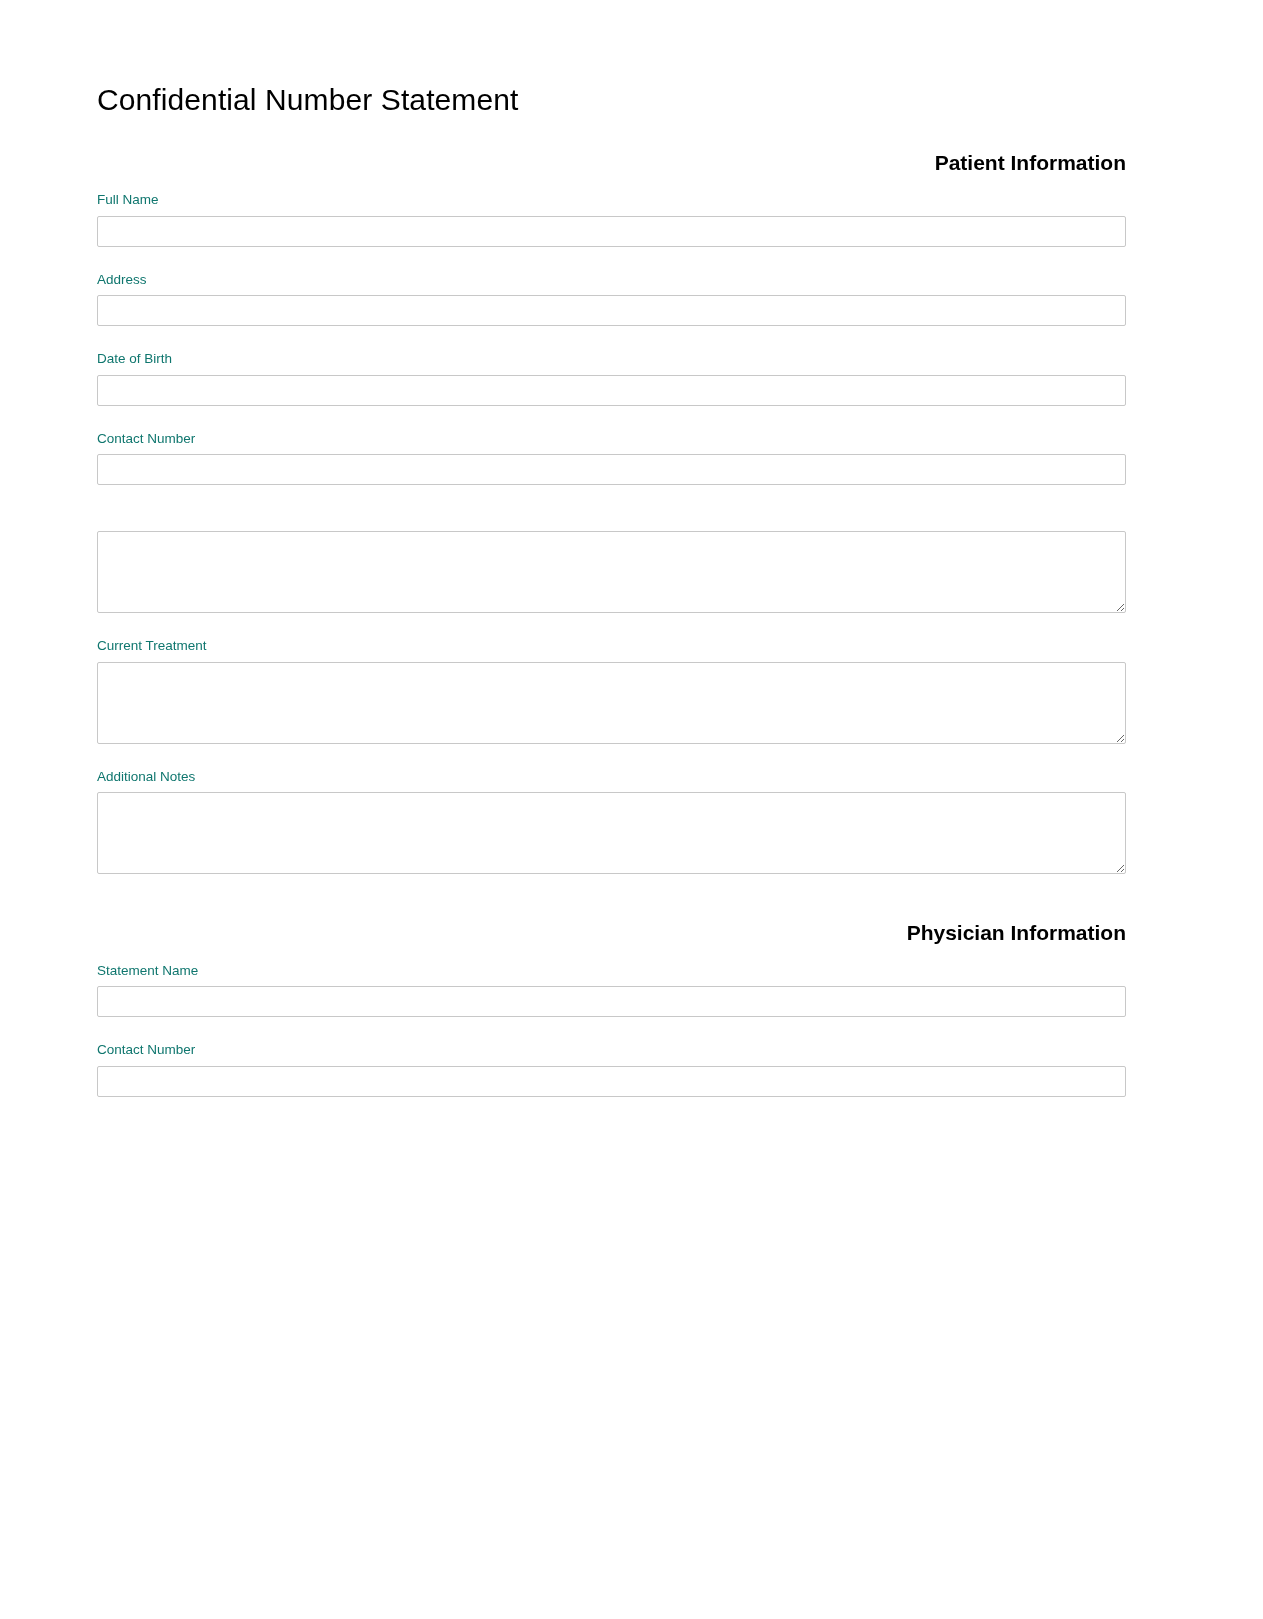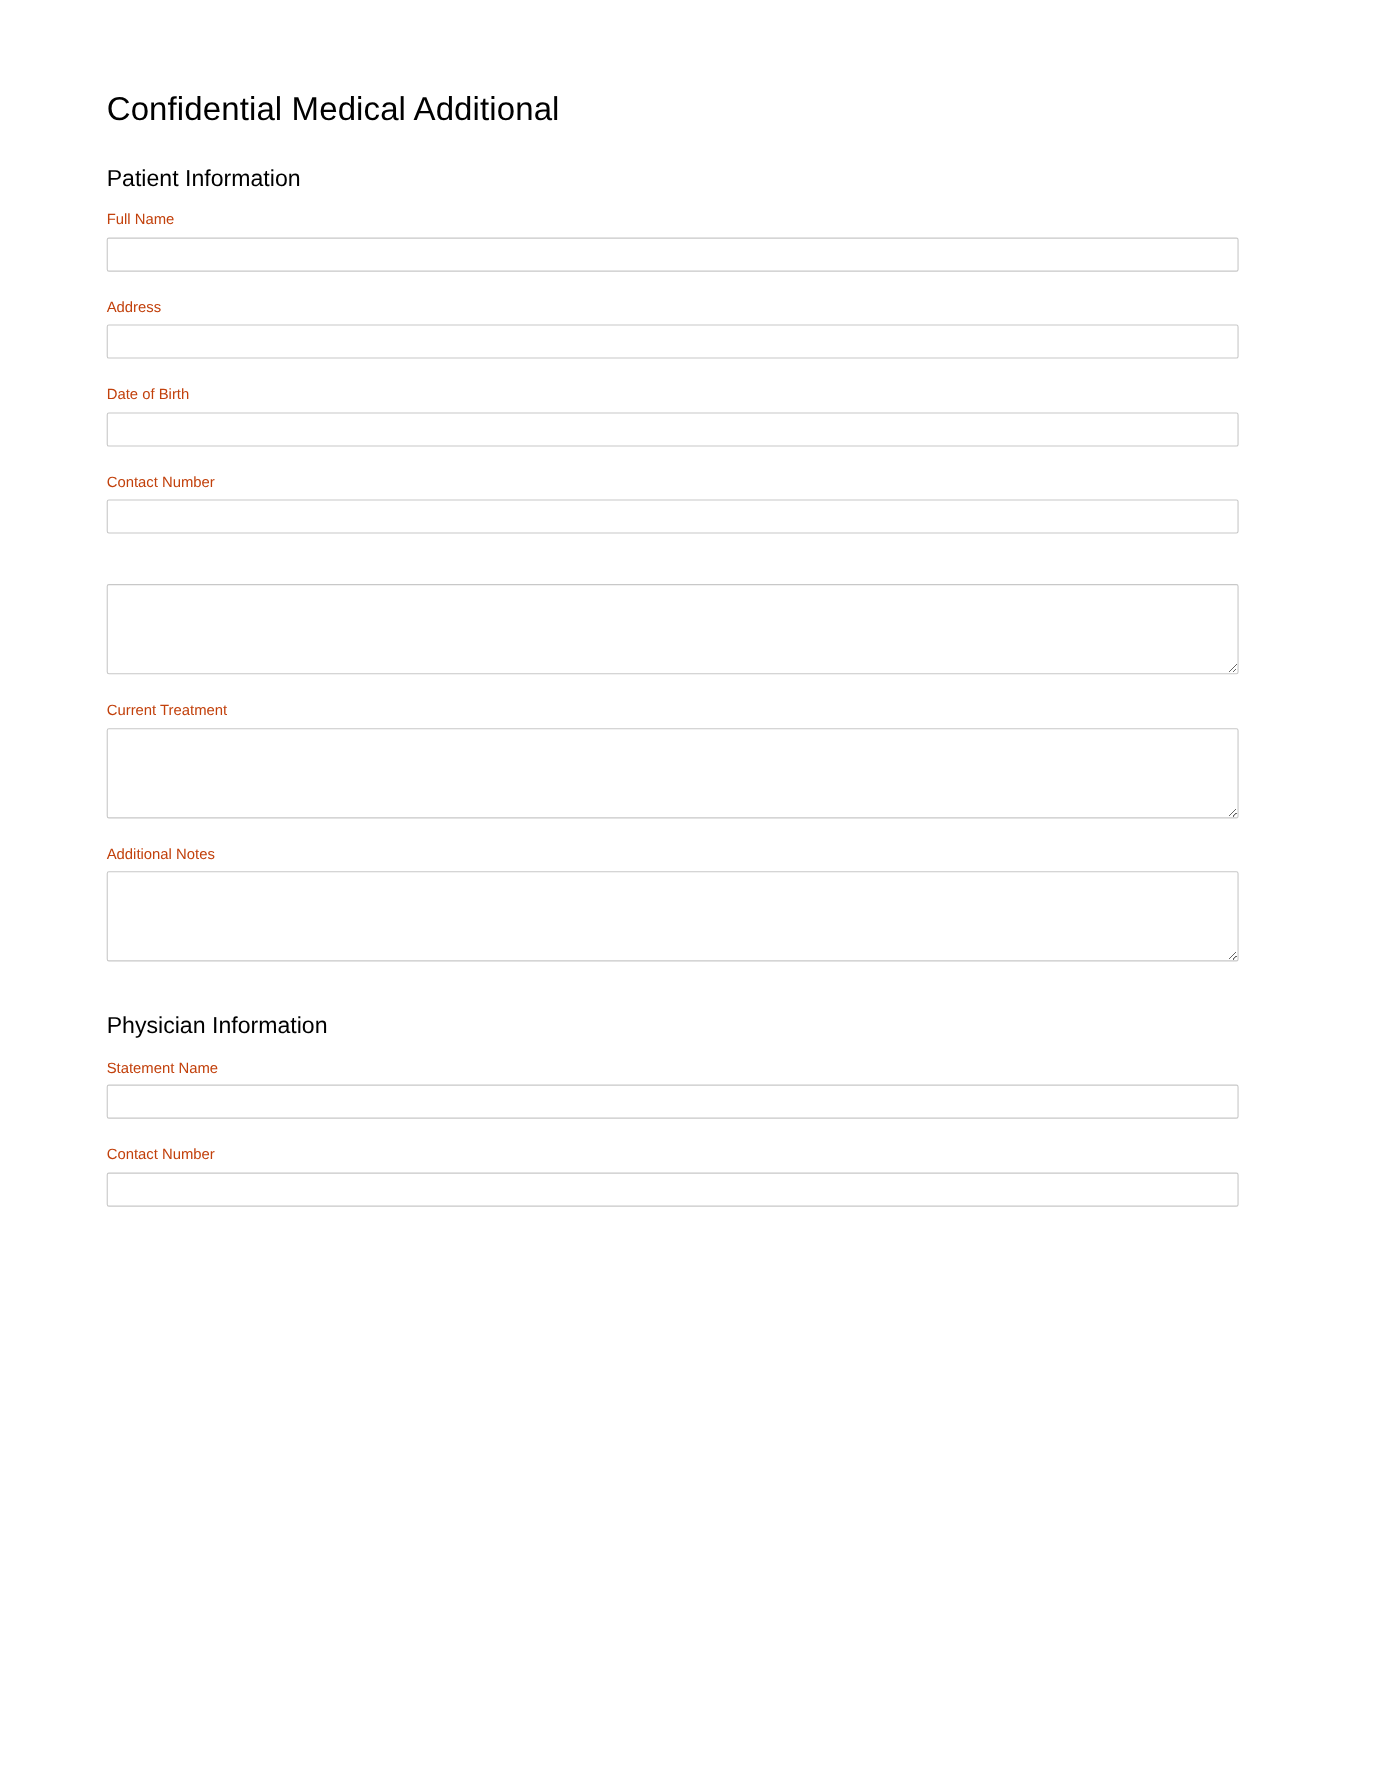--- a/index.html
+++ b/index.html
@@ -26,39 +26,40 @@
     font-weight: 400;
     line-height: 1.2;
     margin: 0 0 32px 0;
     letter-spacing: 0.1px;
   }
   .section {
     margin: 0;
   }
   .section-title {
     font-size: 21px;
-    font-weight: 400;
+    font-weight: 700;
     margin: 0 0 16px 0;
     line-height: 1.2;
+    text-align: right;
   }
   .section + .section {
     margin-top: 46px;
   }
   .field {
     margin-bottom: 24px;
   }
   .field:last-child {
     margin-bottom: 0;
   }
   .field-label {
     display: block;
     font-size: 13.5px;
     line-height: 1.3;
     margin-bottom: 7px;
-    color: #c2410c;
+    color: #0f766e;
   }
   .text-input {
     display: block;
     width: 100%;
     box-sizing: border-box;
     height: 31px;
     padding: 4px 8px;
     font-family: "Liberation Sans", sans-serif;
     font-size: 13.5px;
     color: #000000;
@@ -81,21 +82,21 @@
     border-radius: 2px;
     outline: none;
     resize: vertical;
   }
 </style>
 </head>
 <body>
 
 <div class="page">
 
-  <h1 class="doc-title">Confidential Medical Additional</h1>
+  <h1 class="doc-title">Confidential Number Statement</h1>
 
   <div class="section">
     <h2 class="section-title">Patient Information</h2>
 
     <div class="field">
       <label class="field-label">Full Name</label>
       <input class="text-input" type="text" value="" style="">
     </div>
 
     <div class="field">

